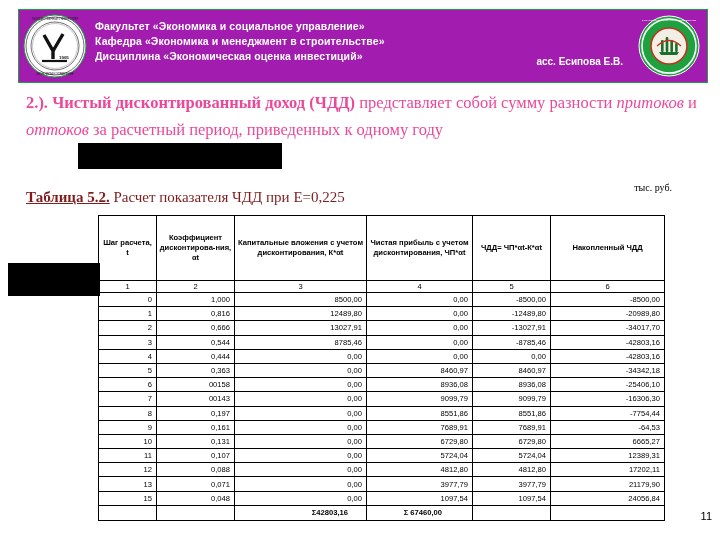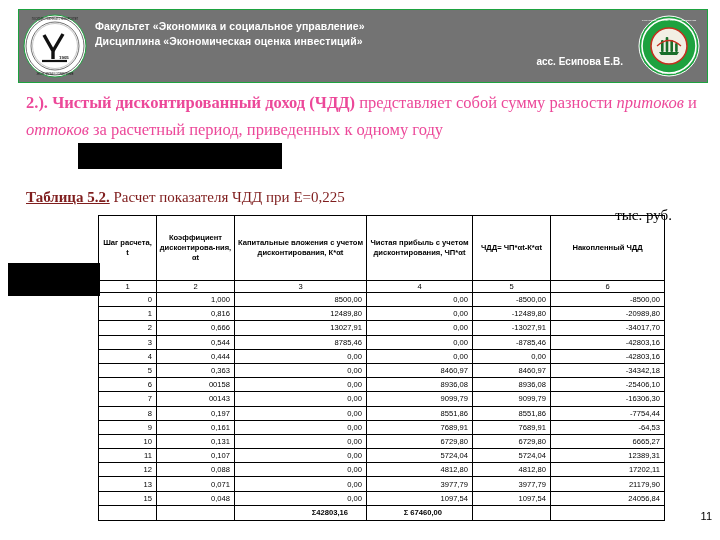--- a/index.html
+++ b/index.html
@@ -15,21 +15,21 @@
     overflow: hidden;
   }
 
   
   .banner {
     position: absolute;
     left: 18px;
     top: 9px;
     width: 688px;
     height: 72px;
-    background: #737373;
+    background: #a21caf;
     border: 1px solid #1da23f;
   }
   .banner-inner {
     position: relative;
     width: 100%;
     height: 100%;
   }
   .seal {
     position: absolute;
     top: 4px;
@@ -97,22 +97,22 @@
     color: #7f1d1d;
     white-space: nowrap;
   }
   .caption .lbl {
     font-weight: bold;
     text-decoration: underline;
   }
   .units {
     position: absolute;
     right: 48px;
-    top: 207px;
-    font-size: 15px;
+    top: 182px;
+    font-size: 10px;
     color: #000000;
   }
 
   
   .tbl-wrap {
     position: absolute;
     left: 98px;
     top: 215px;
     width: 566px;
   }
@@ -190,20 +190,21 @@
         </g>
         <path d="M21 21 L30 37 L30 45" stroke="#111" stroke-width="3.4" fill="none"></path>
         <path d="M40 20 L30 37" stroke="#111" stroke-width="3.4" fill="none"></path>
         <path d="M19 47 L44 47" stroke="#111" stroke-width="2.2"></path>
         <text x="36" y="45" font-family="Liberation Sans, sans-serif" font-size="4.4" font-weight="bold" fill="#111">1905</text>
       </svg>
     </div>
 
     <div class="banner-lines">
       <div class="banner-line">Факультет «Экономика и социальное управление»</div>
+      <div class="banner-line">Кафедра «Экономика и менеджмент  в строительстве»</div>
       <div class="banner-line">Дисциплина  «Экономическая оценка инвестиций»</div>
     </div>
 
     <div class="banner-author">асс. Есипова Е.В.</div>
 
     <div class="seal seal-right">
       <svg width="64" height="64" viewBox="0 0 64 64">
         <circle cx="32" cy="32" r="30" fill="#1da23f" stroke="#ffffff" stroke-width="1"></circle>
         <circle cx="32" cy="32" r="27" fill="none" stroke="#ffffff" stroke-width="1.6"></circle>
         <circle cx="32" cy="32" r="18" fill="#f2efe4" stroke="#c4301f" stroke-width="1.6"></circle>

